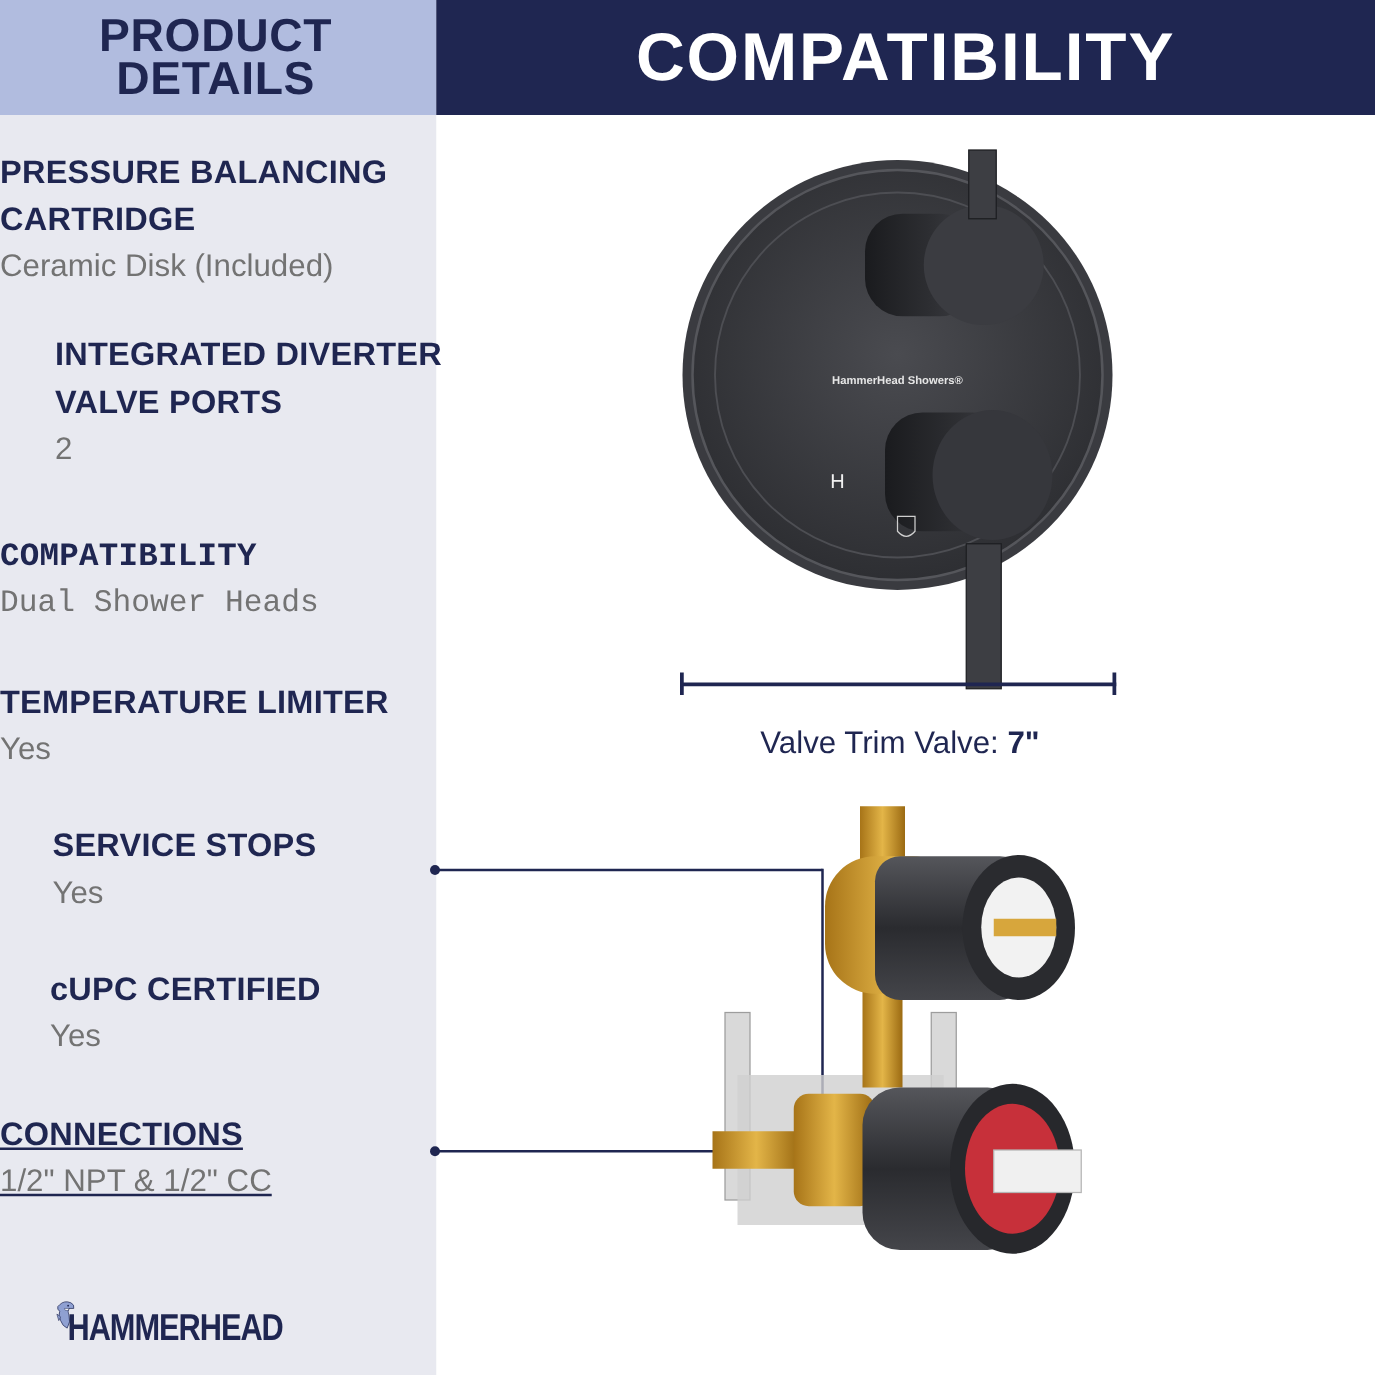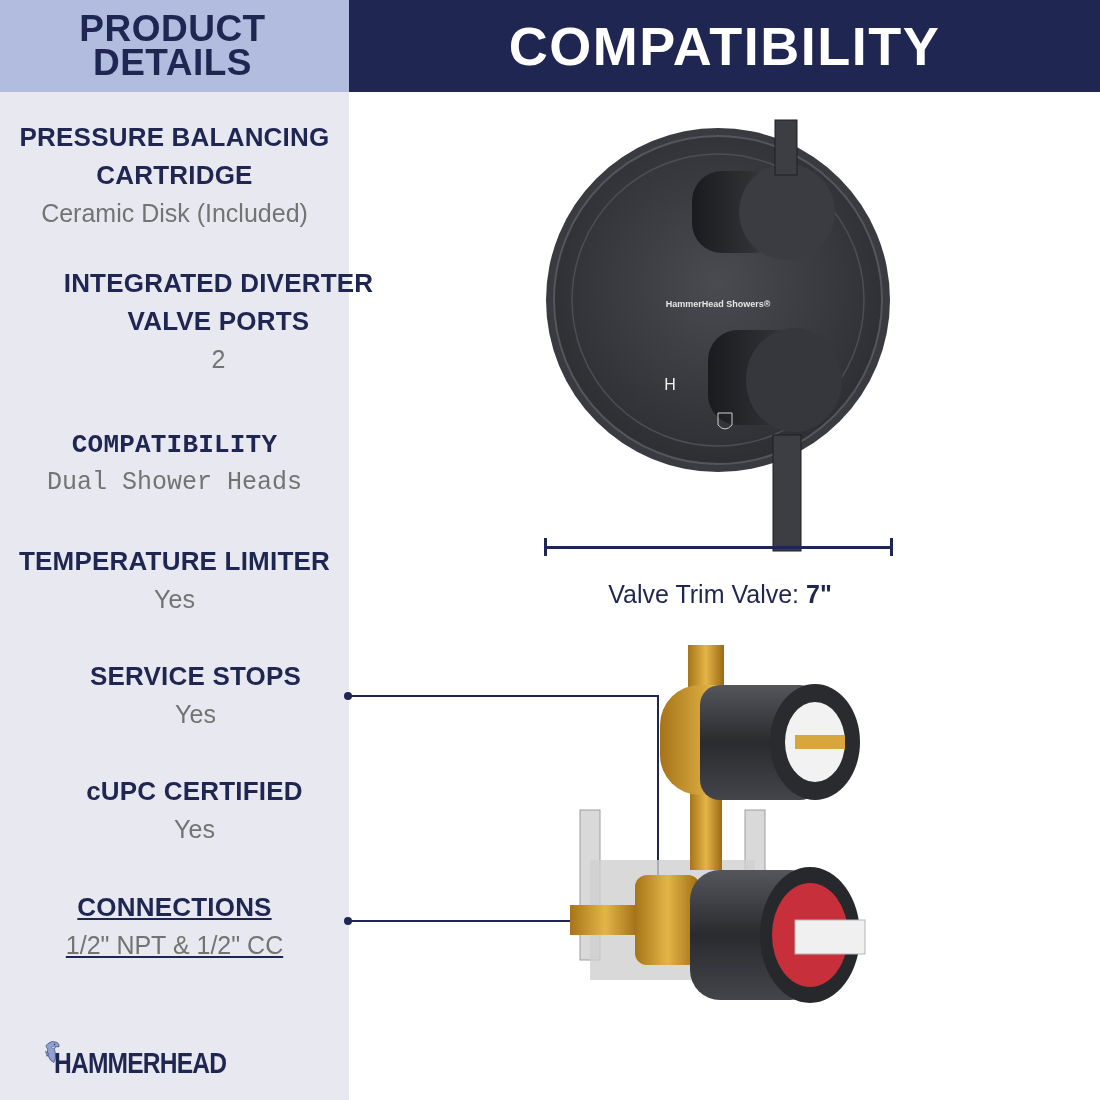--- a/index.html
+++ b/index.html
@@ -20,21 +20,21 @@
     background: #1f2651; display: flex; align-items: center; justify-content: center;
   }
   .right-header span {
     color: #ffffff; font-weight: 700; font-size: 54px; letter-spacing: 1.5px;
   }
 
   .sidebar {
     position: absolute; left: 0; top: 92px; width: 349px; height: 1008px;
     background: #e8e9f0;
   }
-  .spec { position: absolute; left: 0; width: 349px; text-align: center; }
+  .spec { position: absolute; left: 0; width: 349px; }
   .spec .label {
     display: block; font-weight: 700; font-size: 26px; line-height: 38px;
     color: #1f2651; letter-spacing: 0.2px;
   }
   .spec .value {
     display: block; font-size: 25px; line-height: 38px; color: #737373;
   }
 
   .logo {
     position: absolute; left: 44px; top: 1018px; width: 220px; height: 66px;

